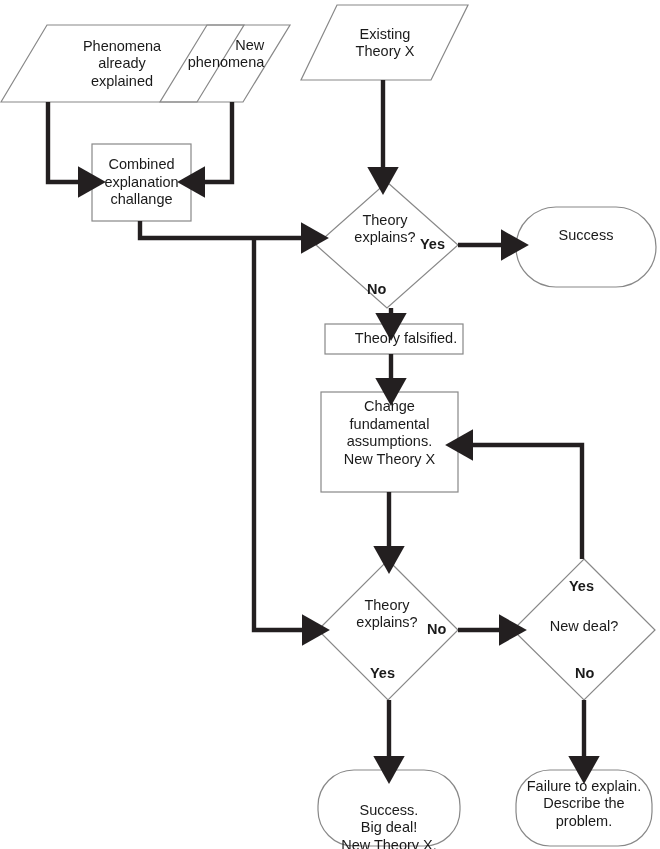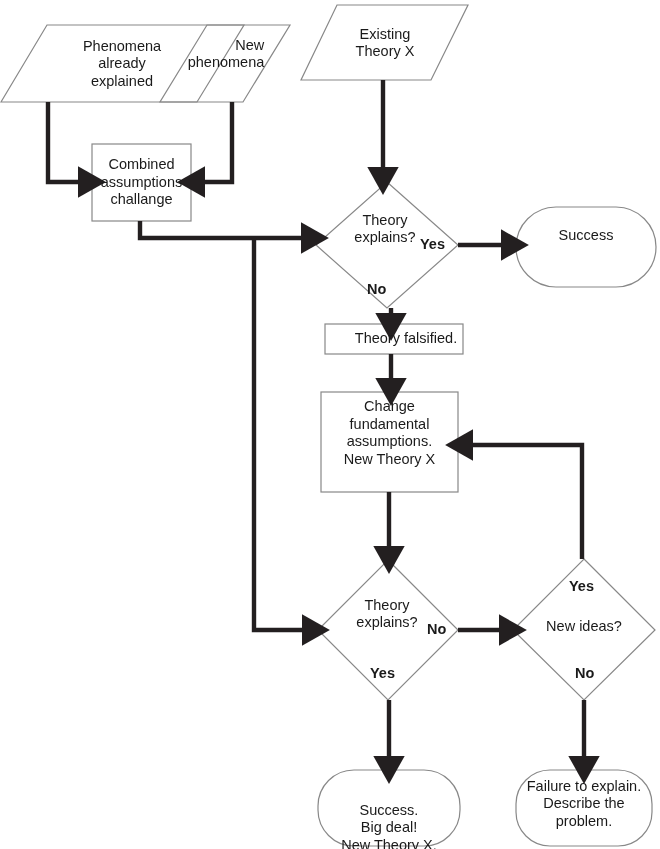--- a/index.html
+++ b/index.html
@@ -125,39 +125,39 @@
 already
 explained</div>
 
   <div class="node-text" style="left:168px; top:30px; width:116px; height:48px;text-align:right;">New
 phenomena</div>
 
   <div class="node-text" style="left:325px; top:19px; width:120px; height:48px;">Existing
 Theory X</div>
 
   <div class="node-text" style="left:92px; top:144px; width:99px; height:77px;">Combined
-assumptions
+explanation
 challange</div>
 
   <div class="node-text" style="left:332px; top:211px; width:106px; height:36px;">Theory
 explains?</div>
 
   <div class="node-text" style="left:516px; top:207px; width:140px; height:58px;">Success</div>
 
   <div class="node-text" style="left:325px; top:324px; width:162px; height:30px;">Theory falsified.</div>
 
   <div class="node-text" style="left:321px; top:396px; width:137px; height:74px;">Change
 fundamental
 assumptions.
 New Theory X</div>
 
   <div class="node-text" style="left:334px; top:596px; width:106px; height:36px;">Theory
 explains?</div>
 
-  <div class="node-text" style="left:520px; top:616px; width:128px; height:22px;">New ideas?</div>
+  <div class="node-text" style="left:520px; top:616px; width:128px; height:22px;">New deal?</div>
 
   <div class="node-text" style="left:318px; top:801px; width:142px; height:54px;">Success.
 Big deal!
 New Theory X.</div>
 
   <div class="node-text" style="left:514px; top:770px; width:140px; height:68px;">Failure to explain.
 Describe the
 problem.</div>
 
   <div class="edge-label" style="left:420px; top:236px;">Yes</div>

